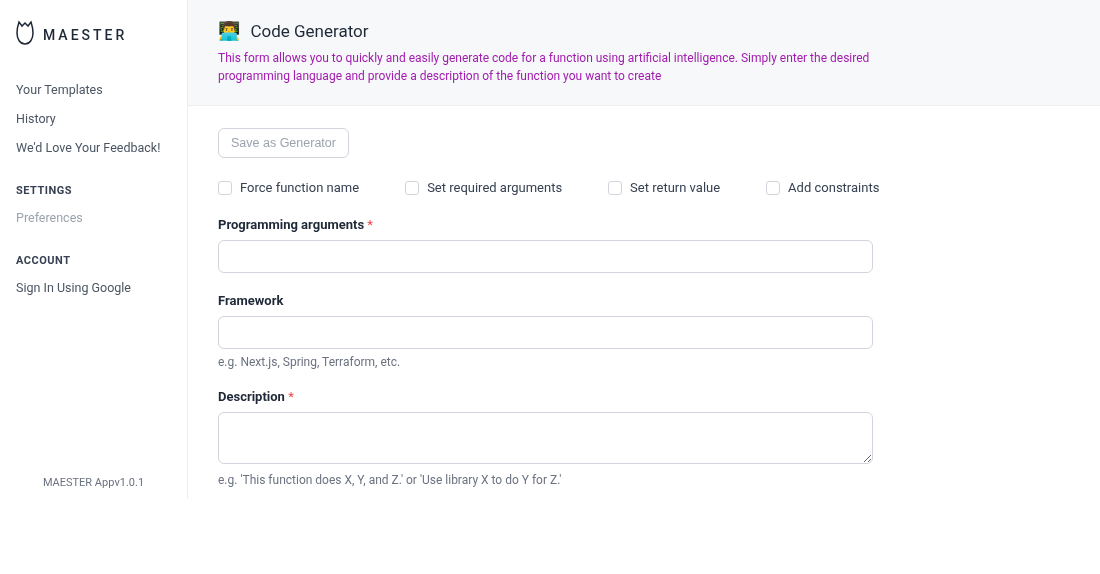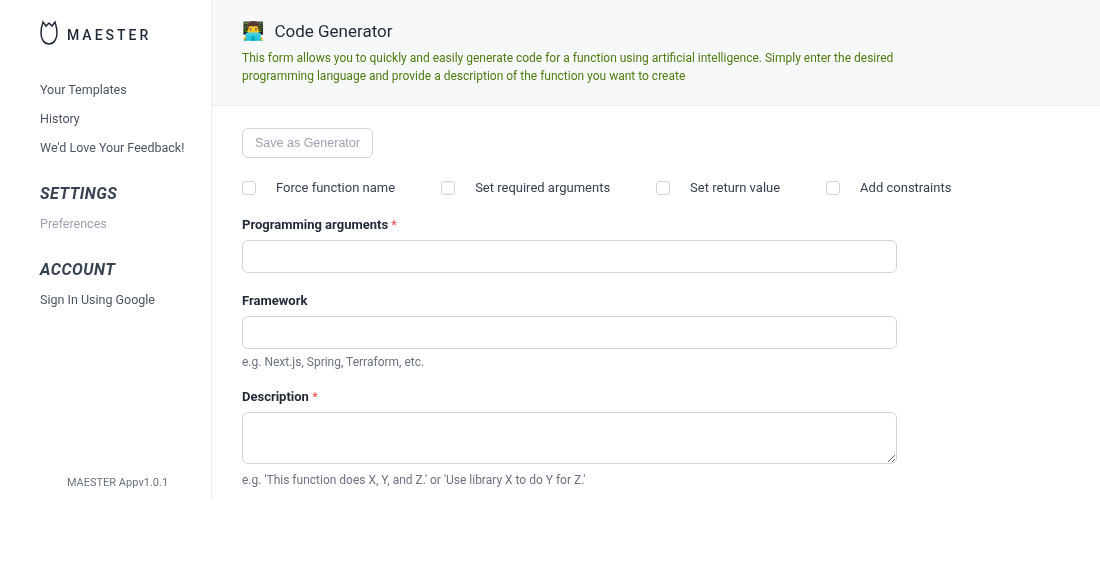--- a/index.html
+++ b/index.html
@@ -1,36 +1,36 @@
 <!DOCTYPE html>
 <html><head>
 <meta charset="utf-8">
 <style>
 * { margin: 0; padding: 0; box-sizing: border-box; }
 body { font-family: -apple-system, BlinkMacSystemFont, "Segoe UI", Roboto, sans-serif; font-size: 13px; color: #374151; background: #fff; }
-.app { display: flex; width: 1100px; height: 499px; overflow: hidden; padding-left: 24px; }
+.app { display: flex; width: 1100px; height: 499px; overflow: hidden; }
 .sidebar { width: 188px; background: #fff; border-right: 1px solid #eee; display: flex; flex-direction: column; position: relative; }
 .brand { display: flex; align-items: center; gap: 8px; padding: 20px 15px 16px 15px; }
 .brand-logo { width: 20px; height: 26px; }
 .brand-name { font-size: 14px; letter-spacing: 3px; color: #1f2937; font-weight: 500; }
 .nav { padding: 10px 0; }
 .nav-item { display: block; padding: 7px 16px; font-size: 12.5px; color: #4b5563; cursor: pointer; text-decoration: none; }
-.section-label { padding: 12px 16px 6px 16px; font-size: 16px; font-weight: 700; letter-spacing: 0.5px; color: #374151; font-style: italic; }
+.section-label { padding: 12px 16px 6px 16px; font-size: 11px; font-weight: 700; letter-spacing: 0.5px; color: #374151; }
 .nav-disabled { color: #9ca3af; cursor: default; }
 .footer { margin-top: auto; display: flex; justify-content: center; align-items: center; padding: 10px 12px; font-size: 11px; color: #6b7280; }
 .main { flex: 1; overflow-y: auto; background: #fff; }
 .header { background: #f7f8fa; padding: 20px 30px 20px 30px; border-bottom: 1px solid #eee; }
 .header-title-row { display: flex; align-items: center; gap: 10px; }
 .header-emoji { font-size: 18px; }
 .header-title { font-size: 17px; font-weight: 400; color: #1f2937; }
-.header-desc { margin-top: 8px; font-size: 12px; color: #4d7c0f; line-height: 1.5; max-width: 720px; }
+.header-desc { margin-top: 8px; font-size: 12px; color: #a21caf; line-height: 1.5; max-width: 720px; }
 .content { padding: 22px 30px; max-width: 930px; }
 .save-btn { border: 1px solid #d1d5db; background: #fff; color: #9ca3af; font-size: 12.5px; padding: 7px 12px; border-radius: 6px; cursor: pointer; }
 .checkbox-row { display: flex; gap: 46px; margin-top: 22px; margin-bottom: 22px; }
-.checkbox-item { display: flex; align-items: center; gap: 20px; font-size: 13px; color: #374151; cursor: pointer; }
+.checkbox-item { display: flex; align-items: center; gap: 8px; font-size: 13px; color: #374151; cursor: pointer; }
 .checkbox-box { width: 14px; height: 14px; border: 1.5px solid #d1d5db; border-radius: 3px; background: #fff; }
 .field { margin-bottom: 20px; }
 .field-label { font-size: 13px; font-weight: 700; color: #1f2937; margin-bottom: 8px; display: block; }
 .req { color: #ef4444; font-weight: 400; }
 .text-input { width: 655px; max-width: 100%; padding: 8px 10px; border: 1px solid #d1d5db; border-radius: 6px; font-size: 13px; background: #fff; }
 .textarea { width: 655px; max-width: 100%; height: 52px; padding: 8px 10px; border: 1px solid #d1d5db; border-radius: 6px; font-size: 13px; background: #fff; resize: both; }
 .help-text { font-size: 12px; color: #6b7280; margin-top: 6px; }
 .generate-btn { background: #4f46e5; color: #fff; border: none; padding: 9px 16px; border-radius: 6px; font-size: 13.5px; cursor: pointer; }
 </style>
 </head>

